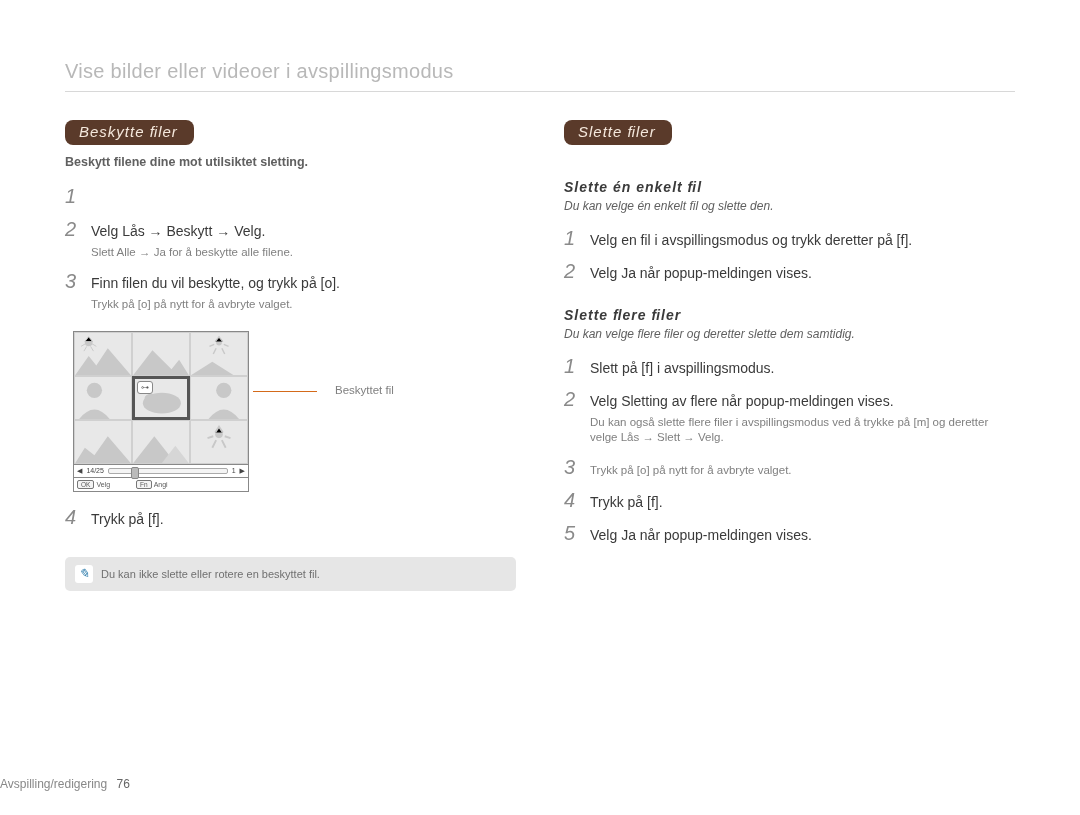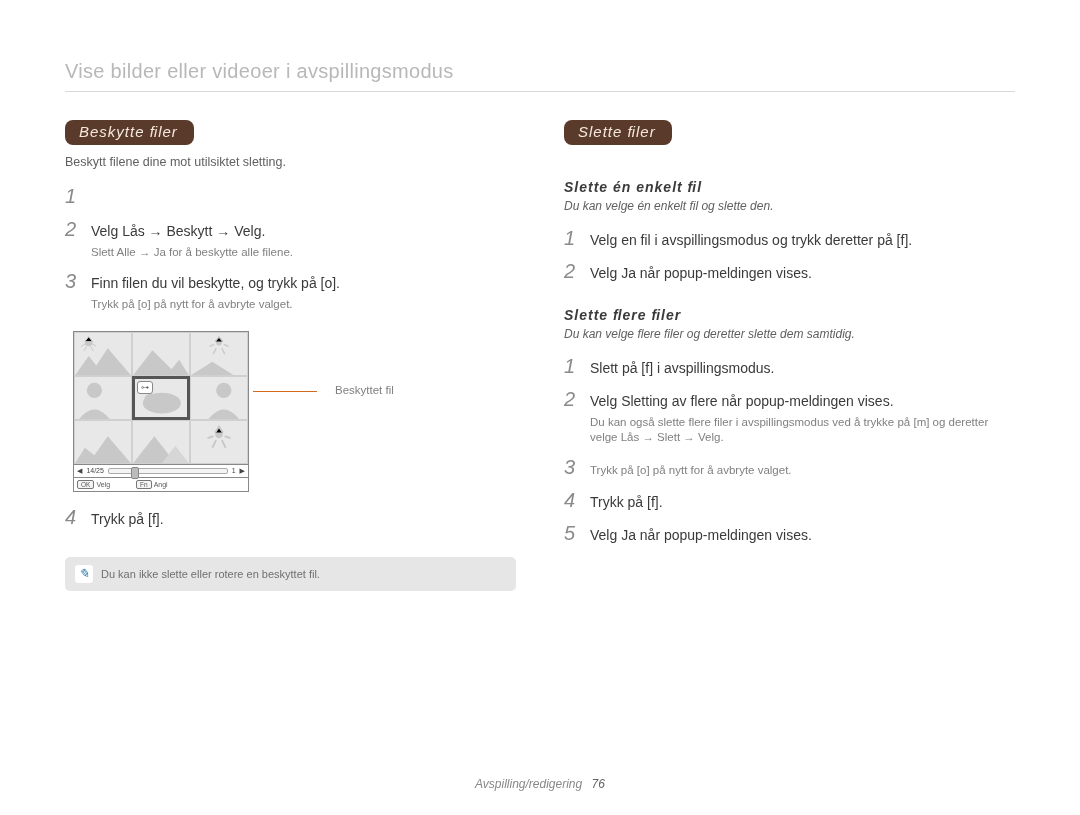--- a/index.html
+++ b/index.html
@@ -38,20 +38,21 @@
     font-size: 15px;
     padding: 3px 16px 5px 14px;
     border-radius: 8px;
     margin-bottom: 10px;
     letter-spacing: 1px;
   }
   .intro {
     font-size: 12.5px;
     margin-bottom: 16px;
     color: #606060;
+    font-weight: bold;
   }
   .step {
     display: flex;
     gap: 10px;
     margin-bottom: 4px;
     align-items: baseline;
   }
   .step-num {
     font-size: 20px;
     font-style: italic;
@@ -205,24 +206,23 @@
   .callout-label {
     color: #808080;
     font-size: 11.5px;
     margin-top: 53px;
     margin-left: 14px;
   }
   .footer {
     position: absolute;
     bottom: 24px;
     left: 0; right: 0;
-    text-align: center;
+    text-align: left;
     font-size: 12px;
     color: #888;
-    font-style: italic;
   }
   .footer .pg { color: #666; margin-left: 6px; }
 </style>
 </head>
 <body>
 
 <div class="page-title">Vise bilder eller videoer i avspillingsmodus</div>
 
 <div class="columns">
 

